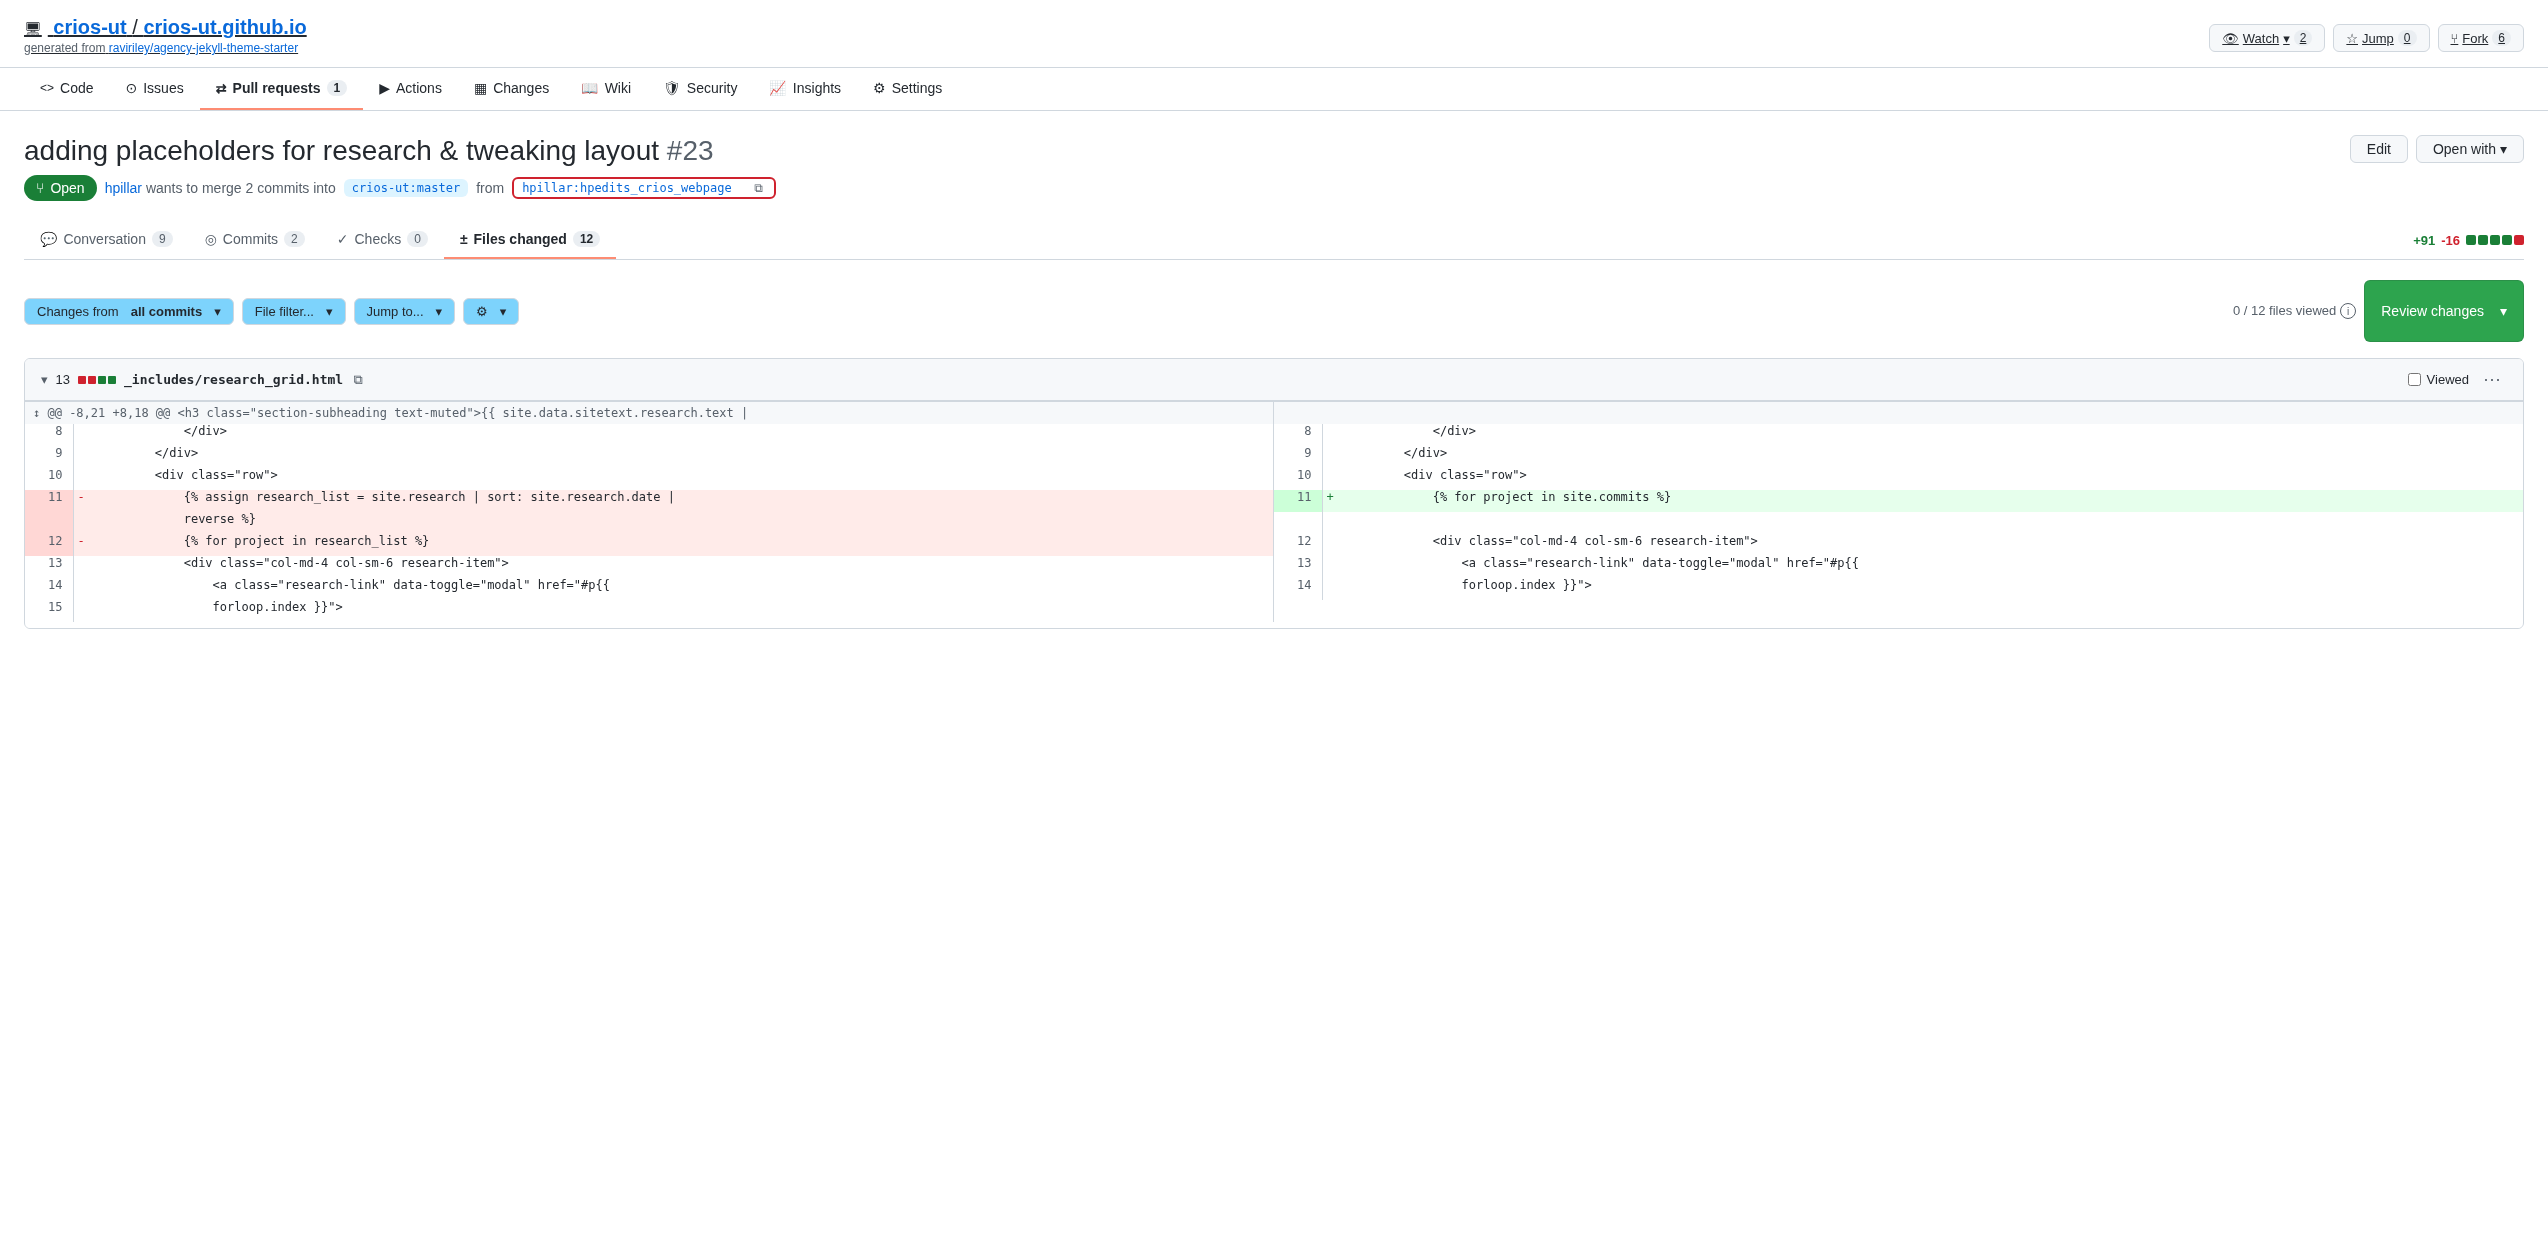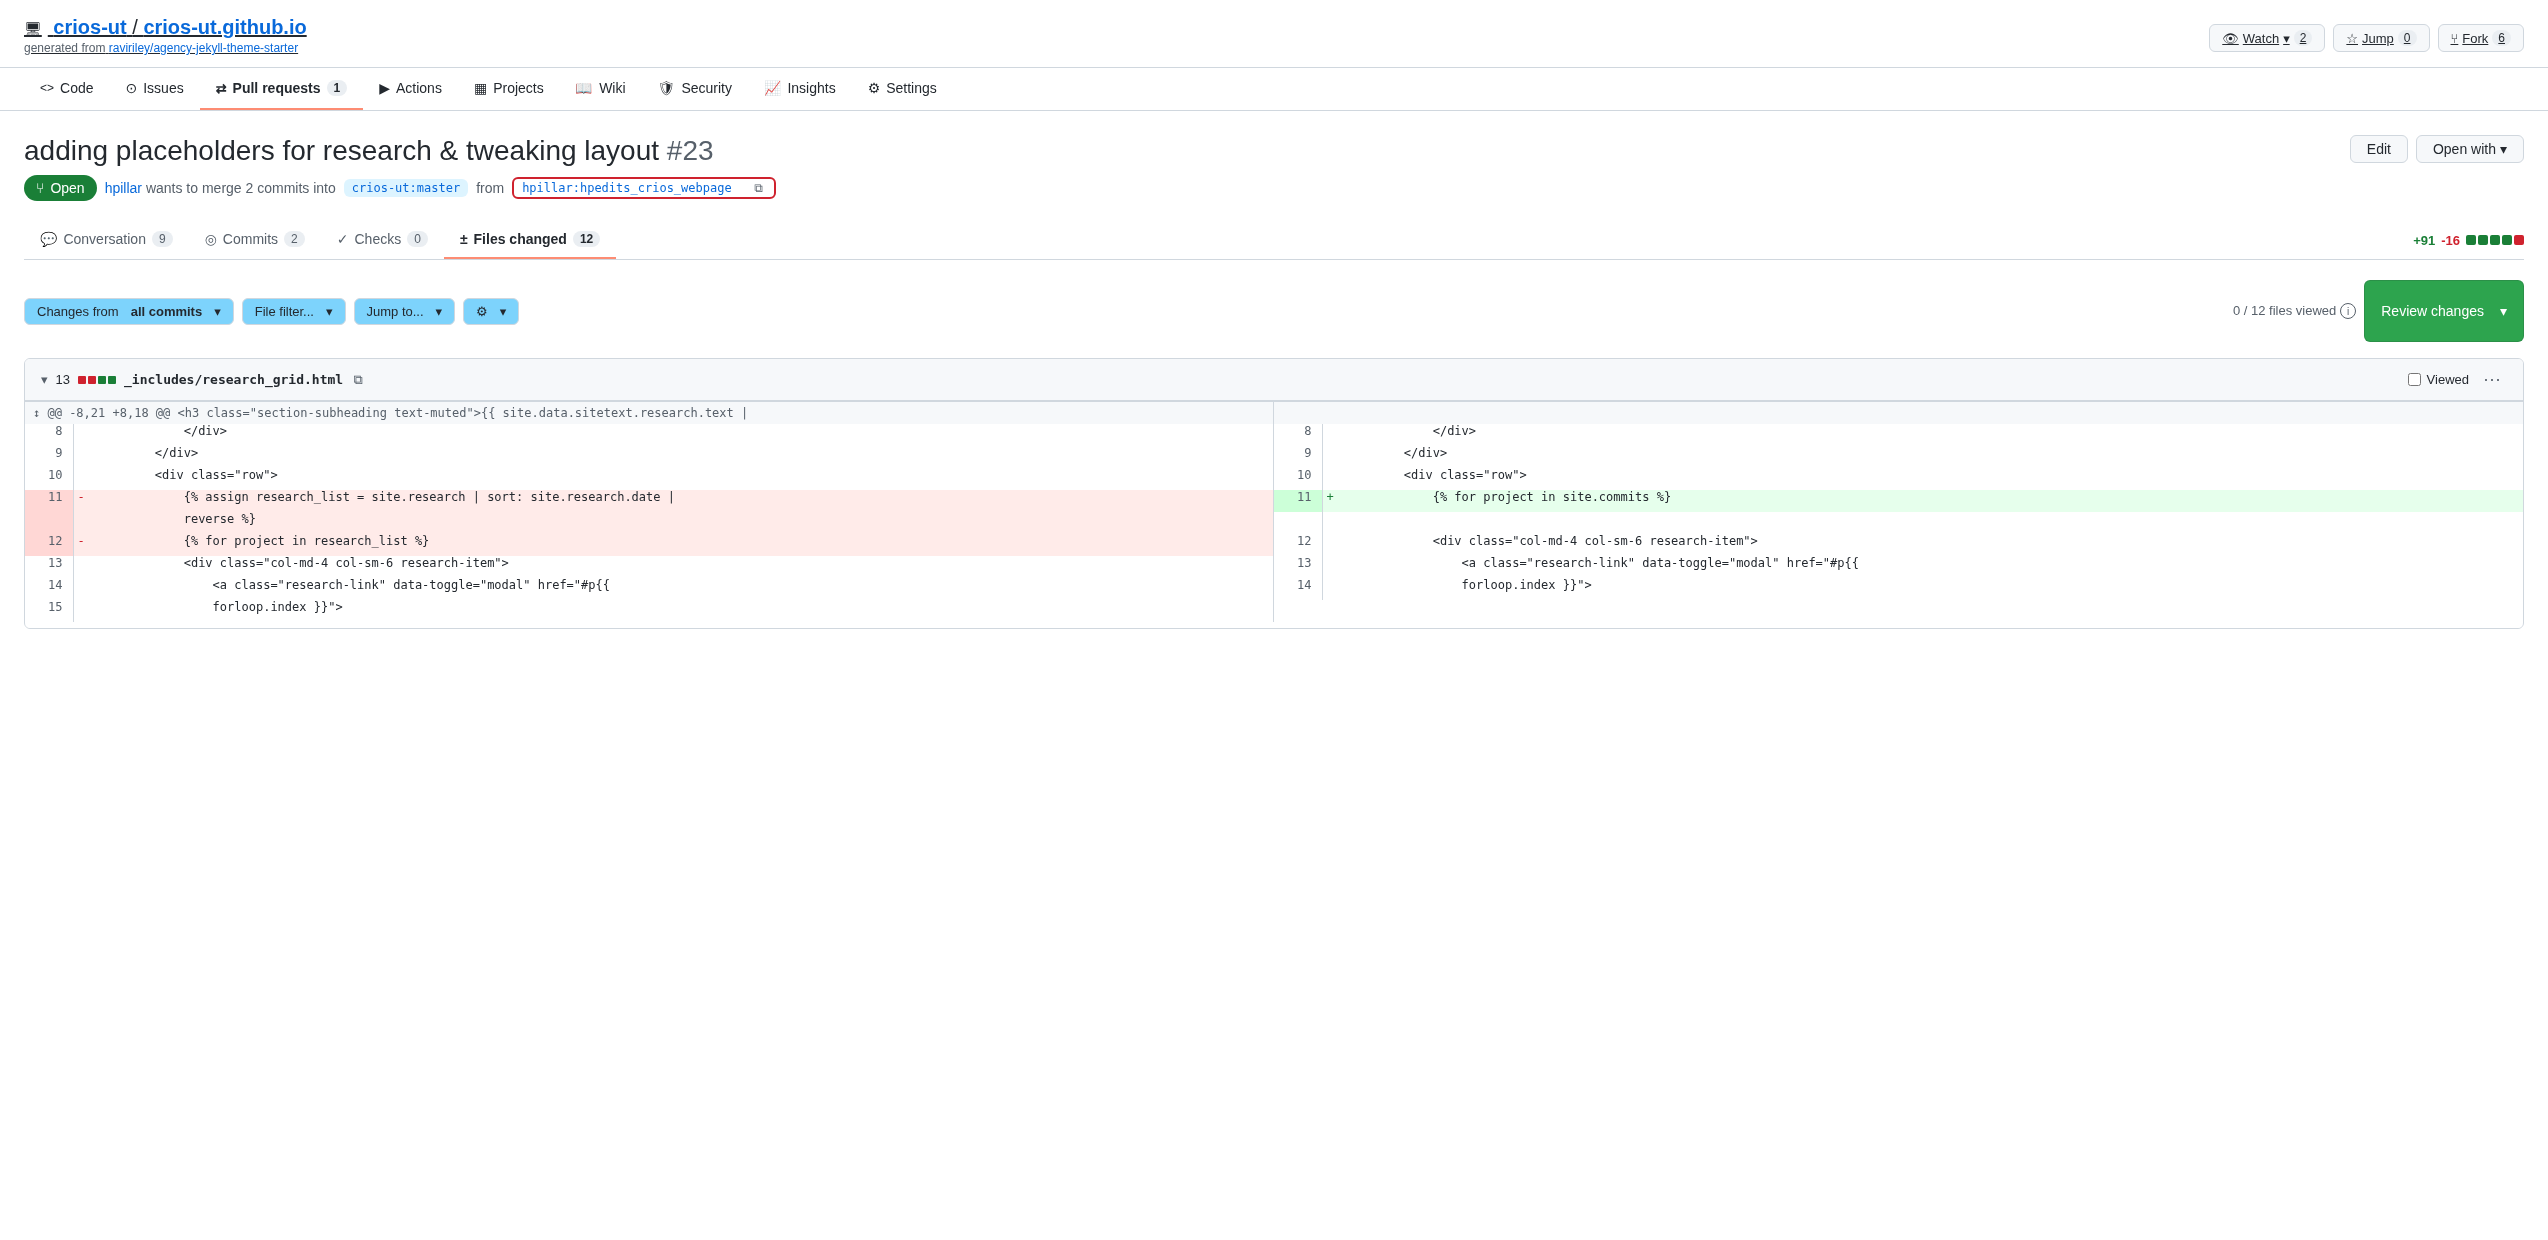--- a/index.html
+++ b/index.html
@@ -470,21 +470,21 @@
     <span style="font-size:13px;">⇄</span>
     <span>Pull requests</span>
     <span class="nav-badge">1</span>
   </div>
   <div class="nav-tab">
     <span>▶</span>
     <span>Actions</span>
   </div>
   <div class="nav-tab">
     <span>▦</span>
-    <span>Projects</span>
+    <span>Changes</span>
   </div>
   <div class="nav-tab">
     <span>📖</span>
     <span>Wiki</span>
   </div>
   <div class="nav-tab">
     <span>🛡</span>
     <span>Security</span>
   </div>
   <div class="nav-tab">

